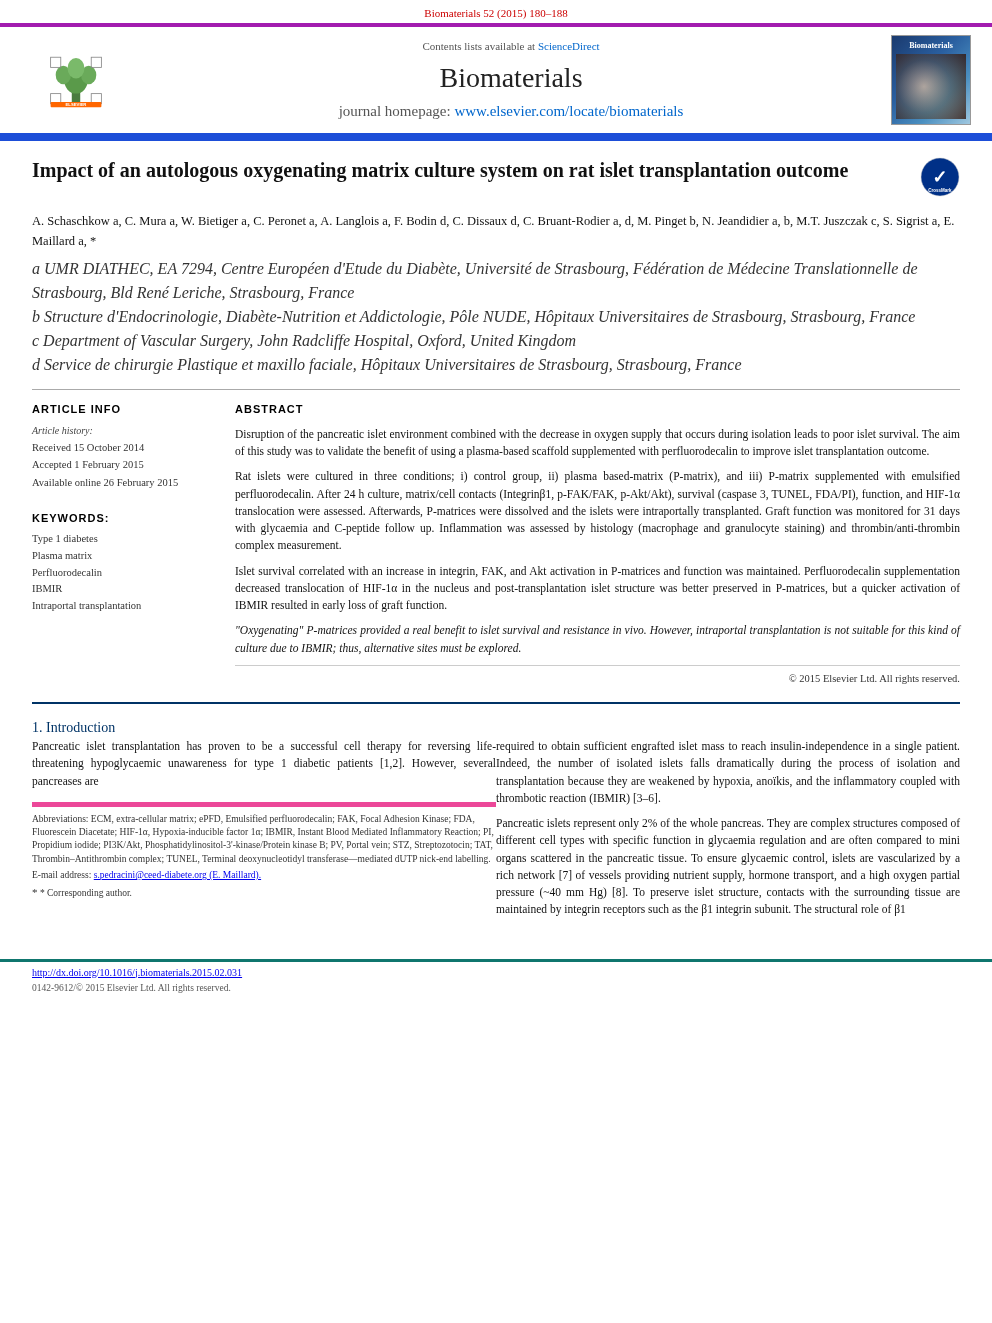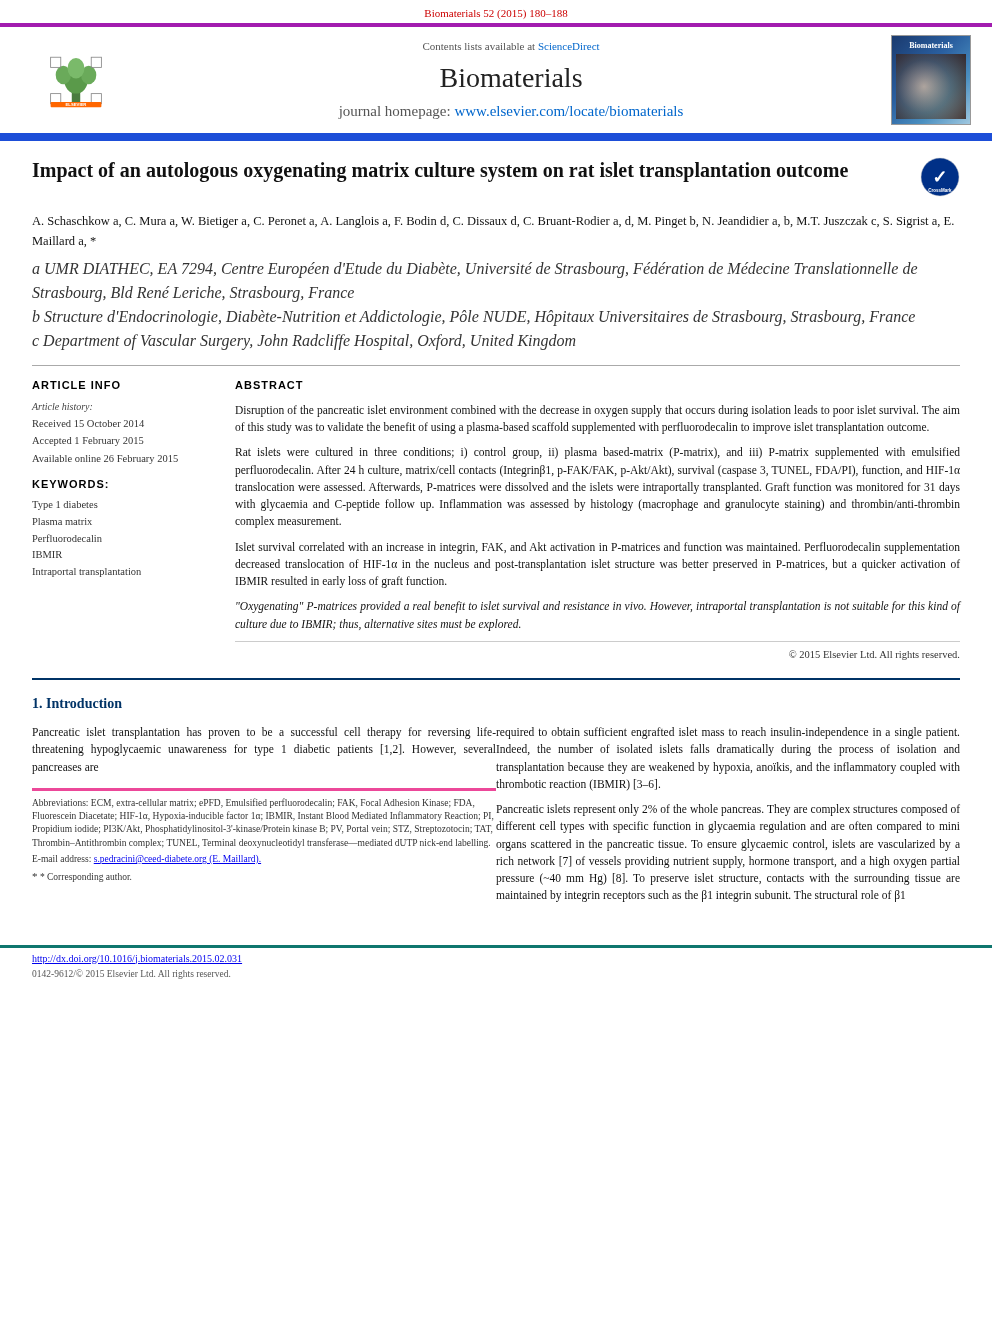--- a/index.html
+++ b/index.html
@@ -168,21 +168,21 @@
       font-size: 10.5px;
       margin-bottom: 3px;
       color: #333;
     }
     .article-info .label {
       font-style: italic;
       font-size: 10px;
       color: #444;
     }
     .keywords-section {
-      margin-top: 10px;
+      margin-top: 20px;
     }
     .keywords-section h3 {
       font-size: 11px;
       font-weight: bold;
       text-transform: uppercase;
       letter-spacing: 1px;
       font-family: Arial, sans-serif;
     }
     .keywords-section ul {
       list-style: none;
@@ -228,41 +228,41 @@
     }
 
     
     .divider-line {
       border: none;
       border-top: 2px solid #003366;
       margin: 16px 0 14px;
     }
     .section-heading {
       font-size: 14px;
-      font-weight: bold;
+      font-weight: normal;
       color: #003366;
-      margin-bottom: 10px;
+      margin-bottom: 0;
     }
     .two-col {
       display: flex;
     }
     .col-left, .col-right {
       flex: 1;
     }
     .body-text {
       font-size: 11.5px;
       color: #111;
       text-align: justify;
       line-height: 1.5;
       margin-bottom: 8px;
     }
 
     
     .footnote-area {
-      border-top: 3px solid #ec4899;
+      border-top: 5px solid #ec4899;
       margin-top: 12px;
       padding-top: 6px;
     }
     .footnote-text {
       font-size: 9.5px;
       color: #333;
       line-height: 1.4;
       margin-bottom: 3px;
     }
     .footnote-text span.star {
@@ -354,20 +354,21 @@
         <text x="20" y="35" text-anchor="middle" font-size="4.5" fill="white" font-family="Arial">CrossMark</text>
       </svg>
     </div>
 
     <div class="authors">A. Schaschkow a, C. Mura a, W. Bietiger a, C. Peronet a, A. Langlois a, F. Bodin d, C. Dissaux d, C. Bruant-Rodier a, d, M. Pinget b, N. Jeandidier a, b, M.T. Juszczak c, S. Sigrist a, E. Maillard a, *</div>
 
     <div class="affiliations">
       <div>a UMR DIATHEC, EA 7294, Centre Européen d'Etude du Diabète, Université de Strasbourg, Fédération de Médecine Translationnelle de Strasbourg, Bld René Leriche, Strasbourg, France</div>
       <div>b Structure d'Endocrinologie, Diabète-Nutrition et Addictologie, Pôle NUDE, Hôpitaux Universitaires de Strasbourg, Strasbourg, France</div>
       <div>c Department of Vascular Surgery, John Radcliffe Hospital, Oxford, United Kingdom</div>
+      <div>d Service de chirurgie Plastique et maxillo faciale, Hôpitaux Universitaires de Strasbourg, Strasbourg, France</div>
     </div>
 
     <div class="article-body">
 
       <div class="article-info">
         <h3>ARTICLE INFO</h3>
         <p class="label">Article history:</p>
         <p>Received 15 October 2014</p>
         <p>Accepted 1 February 2015</p>
         <p>Available online 26 February 2015</p>

